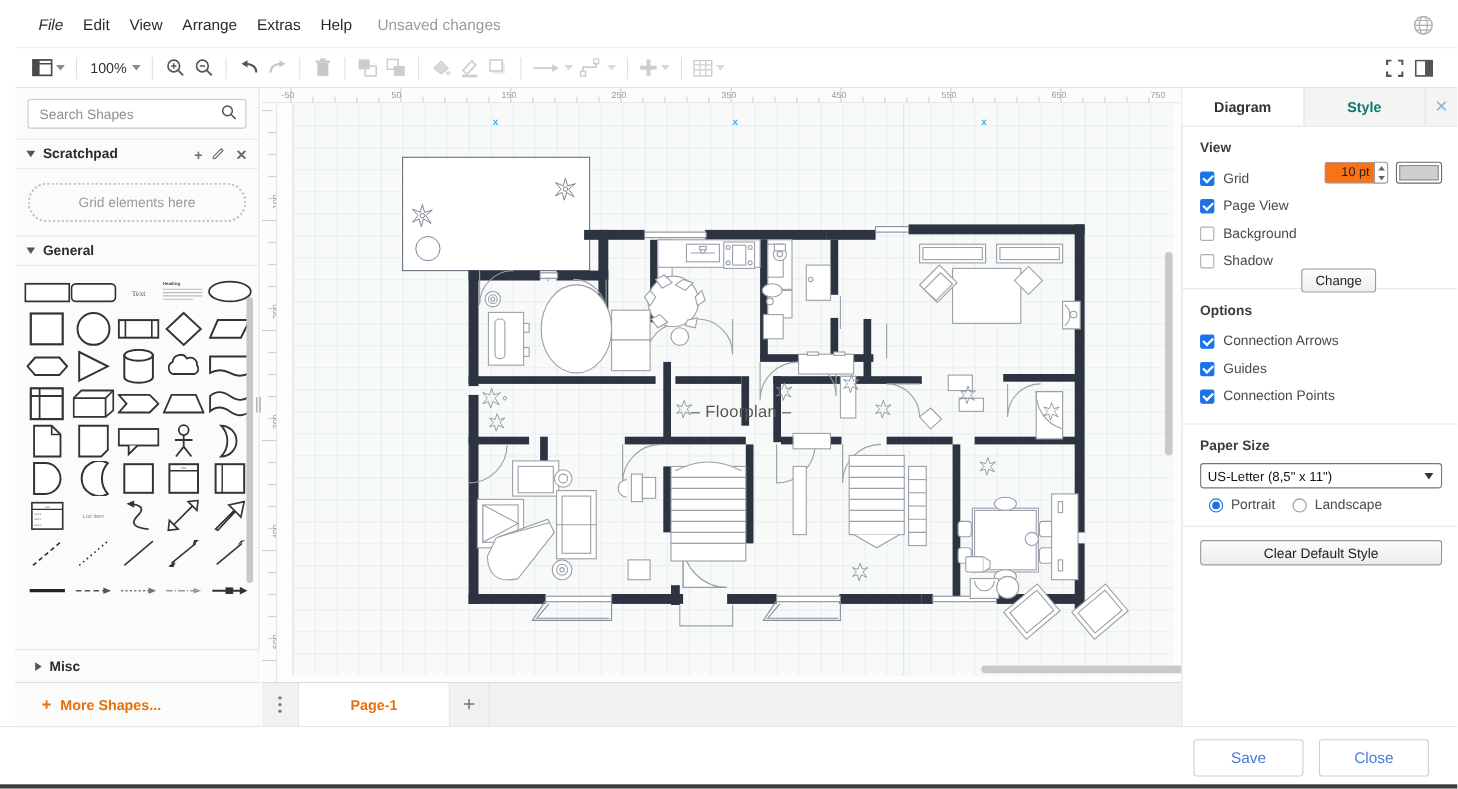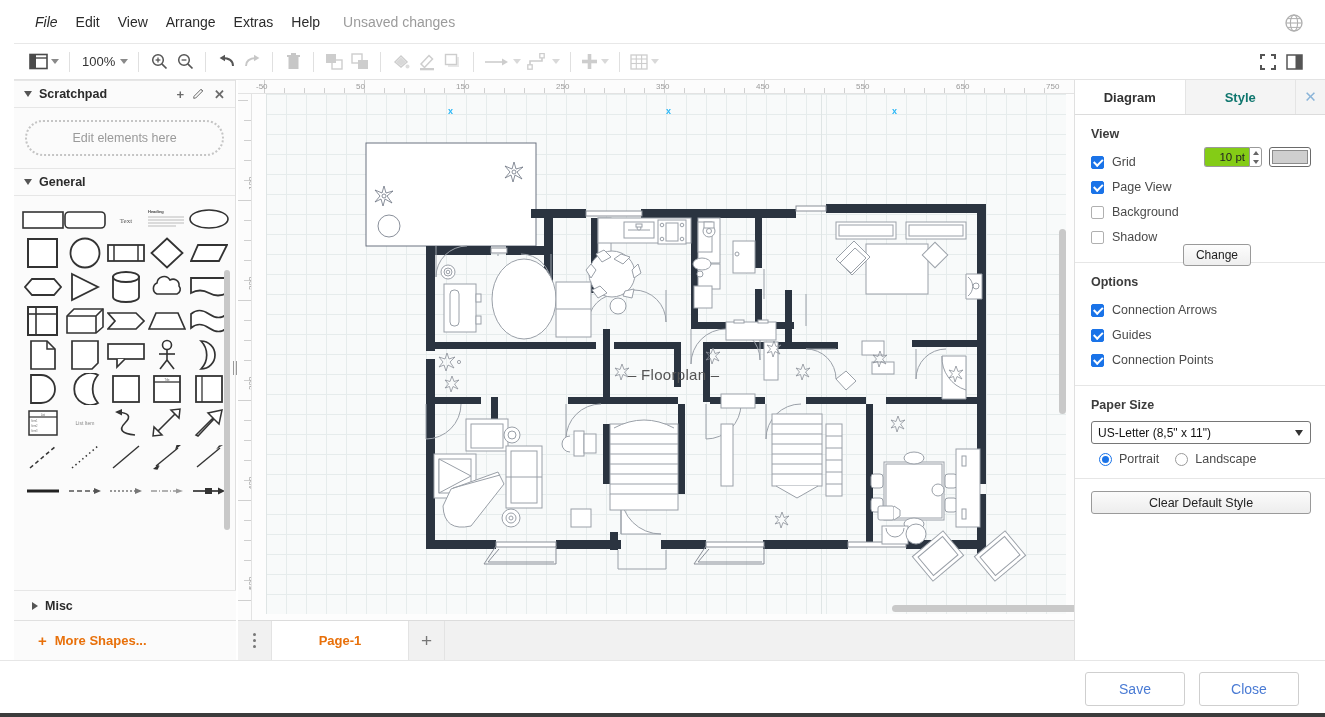--- a/index.html
+++ b/index.html
@@ -206,21 +206,21 @@
   }
   .cb.on { background:#1a73e8; border-color:#1a73e8; }
   .cb.on:after {
     content:""; width:3.5px; height:7px; border:solid #fff; border-width:0 2px 2px 0;
     transform:rotate(45deg) translate(-0.5px,-1px);
   }
   .rp-label { font-size:12.5px; color:#4a4a4a; }
   .grid-size-wrap { position:absolute; right:14px; top:32px; display:flex; align-items:center; }
   .num-input {
     width:45px; height:20px; border:1px solid #9a9a9a; border-right:none; border-radius:3px 0 0 3px;
-    background:#84cc16; font-size:11.5px; text-align:right; padding-right:4px; line-height:18px; color:#222;
+    background:#f97316; font-size:11.5px; text-align:right; padding-right:4px; line-height:18px; color:#222;
   }
   .spinner {
     width:13px; height:20px; border:1px solid #9a9a9a; border-radius:0 3px 3px 0; background:#fff;
     display:flex; flex-direction:column; align-items:center; justify-content:space-around;
   }
   .spinner i { width:0;height:0;border-left:3px solid transparent;border-right:3px solid transparent; display:block; }
   .spin-up { border-bottom:4px solid #666; }
   .spin-dn { border-top:4px solid #666; }
   .color-swatch {
     width:42px; height:20px; margin-left:7px; border:1px solid #6a6a6a; border-radius:3px;
@@ -427,38 +427,49 @@
       <div class="tb-btn">
         <svg width="17" height="16" viewBox="0 0 17 16">
             <rect x="1" y="1" width="15" height="14" fill="none" stroke="#555" stroke-width="1.5"></rect>
             <rect x="9.5" y="1" width="6.5" height="14" fill="#555"></rect>
           </svg>
       </div>
     </div>
   </div>
 
   <div class="leftpanel">
+    <div class="search-wrap">
+      <div class="search-box">
+        <input placeholder="Search Shapes" style="">
+        <span>
+          <svg width="14" height="14" viewBox="0 0 14 14">
+              <circle cx="5.8" cy="5.8" r="4.4" fill="none" stroke="#4d4d4d" stroke-width="1.3"></circle>
+              <line x1="9.1" y1="9.1" x2="13.2" y2="13.2" stroke="#4d4d4d" stroke-width="1.4"></line>
+            </svg>
+        </span>
+      </div>
+    </div>
 
     <div class="sec-header">
       <span class="tri-down"></span>
       <span>Scratchpad</span>
       <span class="sec-actions">
         <span>+</span>
         <span>
           <svg width="12" height="12" viewBox="0 0 12 12">
               <path d="M1 9.3 L8 2.3 L9.7 4 L2.7 11 L0.7 11.3 Z" fill="none" stroke="#6b6b6b" stroke-width="1"></path>
               <line x1="8" y1="2.3" x2="9.7" y2="4" stroke="#6b6b6b" stroke-width="1"></line>
             </svg>
         </span>
         <span>✕</span>
       </span>
     </div>
 
     <div class="scratch-body">
-      <div class="dropzone">Edit elements here</div>
+      <div class="dropzone">Grid elements here</div>
     </div>
 
     <div class="sec-header">
       <span class="tri-down"></span>
       <span>General</span>
     </div>
 
     <div class="shape-grid">
 
       <div class="shape-cell">

